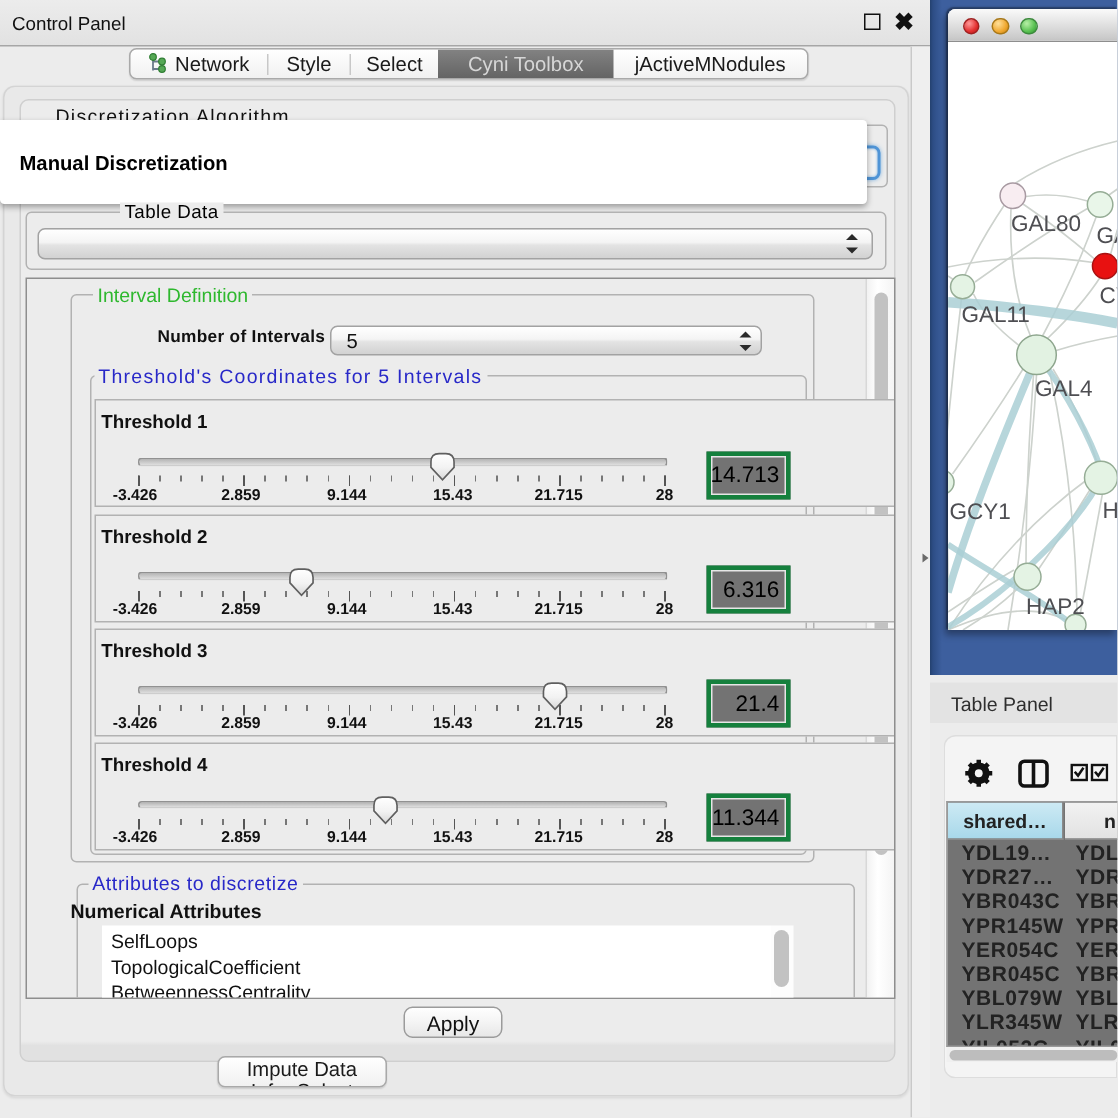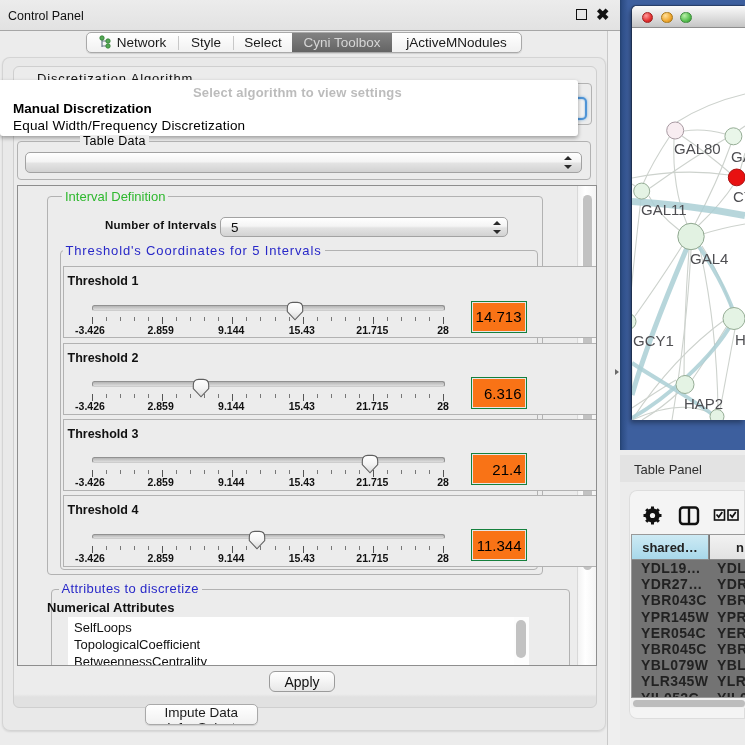--- a/index.html
+++ b/index.html
@@ -60,22 +60,22 @@
   .tpanel { position:absolute; left:44.5px; width:558px; height:72px; border:1px solid #b2b2b2; background:#ececec; }
   .tpanel .lbl { position:absolute; left:4px; top:7px; font-size:12.5px; font-weight:bold; color:#111; }
   .track { position:absolute; left:28px; top:37.9px; width:353px; height:5.3px; border-radius:2.5px;
     background:linear-gradient(#b4b4b4,#dedede); border:1px solid #919191; border-bottom-color:#cdcdcd; }
   .ticks { position:absolute; left:28.5px; top:50px; width:353px; height:7px;
     background:
       repeating-linear-gradient(90deg,#555 0 1px,transparent 1px 70.2px),
       repeating-linear-gradient(90deg,#777 0 1px,transparent 1px 14.04px) 0 0/100% 4px no-repeat; }
   .labels { position:absolute; left:0; top:56.5px; width:100%; height:11px; font-size:10.5px; font-weight:bold; color:#111; }
   .labels span { position:absolute; transform:translateX(-50%); }
-  .vbox { position:absolute; left:407.5px; top:33.6px; width:55.5px; height:32px; background:#f97316;
-    border:1px solid #15803d; box-shadow:0 0 0 1px #e6e6e6 inset; font-size:15px; color:#000;
+  .vbox { position:absolute; left:407.5px; top:33.6px; width:55.5px; height:32px; background:#737373;
+    border:3px solid #15803d; box-shadow:0 0 0 1px #e6e6e6 inset; font-size:15px; color:#000;
     display:flex; align-items:center; justify-content:flex-end; padding-right:4px; }
   .thumb-sl { position:absolute; top:34px; width:18px; height:20px; }
 
   
   #apply { left:269px; top:671px; width:66px; height:21px; border:1px solid #9b9b9b; border-radius:6px;
     background:linear-gradient(#fefefe,#f4f4f4 50%,#e7e7e7); font-size:14px; color:#111;
     display:flex; align-items:center; justify-content:center; }
 
   
   #divider { left:607px; top:31px; width:13px; height:714px; background:#efefef; border-left:1px solid #c9c9c9; }
@@ -104,33 +104,31 @@
     <div class="seg" id="seg-net" style="width:91px;"><svg width="13" height="15" viewBox="0 0 13 15" style="margin-right:5px;">
       <path d="M3 4 L3 12 M3 6 L8 6 M3 11 L8 11" stroke="#6a7a8a" stroke-width="1.2" fill="none"></path>
       <circle cx="3" cy="3" r="2.2" fill="#55a855" stroke="#2e7d32" stroke-width="0.8"></circle>
       <circle cx="9" cy="6" r="2.2" fill="#55a855" stroke="#2e7d32" stroke-width="0.8"></circle>
       <circle cx="9" cy="11" r="2.2" fill="#55a855" stroke="#2e7d32" stroke-width="0.8"></circle>
     </svg>Network</div>
     <div class="sep"></div>
     <div class="seg" style="width:54px;">Style</div>
     <div class="sep"></div>
     <div class="seg" style="width:58px;">Select</div>
-    <div class="seg sel" style="width:100px;">Cyni Toolbox</div>
+    <div class="seg sel" style="width:117px;">Cyni Toolbox</div>
     <div class="seg" style="width:129px;">jActiveMNodules</div>
   </div>
 
   <div class="abs" style="left:17px; top:83px; width:575px; height:42px; border:1px solid #b2b2b2; border-radius:4px;"></div>
   <div class="abs" style="left:34px; top:69px; width:200px; height:12px; overflow:hidden;">
     <span style="font-size:13px; letter-spacing:0.85px; color:#111; background:#ececec; padding:0 3px;">Discretization Algorithm</span></div>
   <div class="abs" style="left:573px; top:97px; width:14px; height:22.5px; border:2.5px solid #4f94d6; border-radius:5px; background:#f2f2f2; box-shadow:0 0 3px #7fb3e0, 0 0 2px #7fb3e0 inset;"></div>
 
   <div class="abs" id="popup">
-    <span class="ph">Select algorithm to view settings</span>
     <span class="i1">Manual Discretization</span>
-    <span class="i2">Equal Width/Frequency Discretization</span>
   </div>
 
   <div class="abs group" style="left:17px; top:141px; width:574px; height:39px;"></div>
   <div class="abs gtitle" style="left:32px; top:135px; letter-spacing:0.3px;margin-left:48px;">Table Data</div>
   <div class="abs combo" style="left:25px; top:152px; width:557px; height:21px;">
     <span class="arrows" style="right:9px; top:3px;"></span>
   </div>
 
   <div class="abs" id="scrollpane">
     <div id="vsb">

